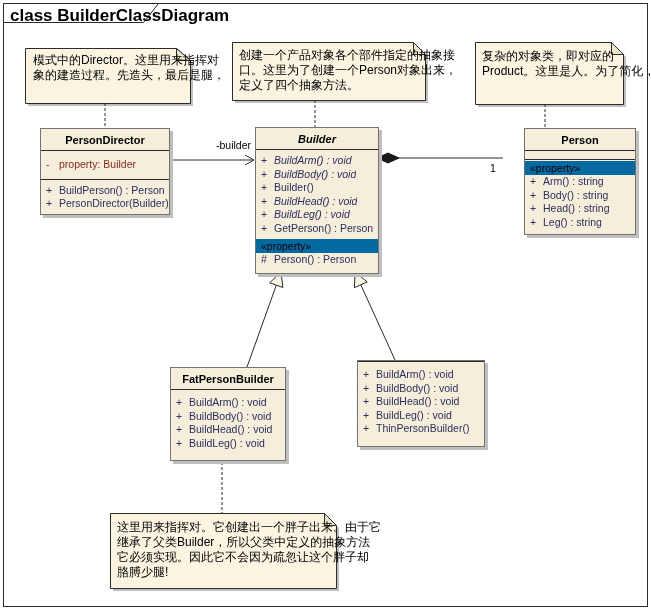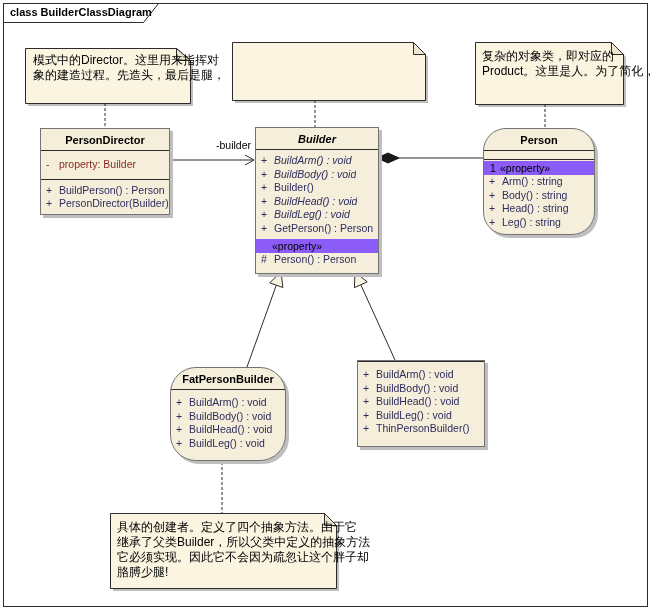--- a/index.html
+++ b/index.html
@@ -8,21 +8,21 @@
     font-family:"Liberation Sans", sans-serif; overflow:hidden;
     -webkit-font-smoothing:antialiased;
   }
   #frame-border {
     position:absolute; left:3px; top:3px; width:643px; height:602px;
     border:1px solid #2b2b2b; z-index:0;
   }
   #conn-svg { position:absolute; left:0; top:0; width:651px; height:610px; z-index:1; }
   .title-text {
     position:absolute; left:10px; top:6px; z-index:3;
-    font-weight:bold; font-size:11px; color:#000; white-space:nowrap;
+    font-weight:bold; font-size:17px; color:#000; white-space:nowrap;
   }
   
   .box {
     position:absolute; z-index:2; background:#F5EEDA;
     border:1px solid #737373; box-shadow:3px 3px 0 #bfbfbf;
   }
   .hdr {
     text-align:center; font-weight:bold; font-size:11px; color:#000;
     padding:5px 2px 4px 2px; white-space:nowrap;
   }
@@ -31,22 +31,22 @@
   .sect.methods { padding-top:4px; padding-bottom:3px; }
   .row {
     display:flex; align-items:baseline; white-space:nowrap;
     font-size:10.5px; line-height:13.5px; color:#2D2D5E;
   }
   .row .sign { flex:none; width:13px; padding-left:5px; }
   .row .mtext { overflow:hidden; }
   .row.italic .mtext { font-style:italic; }
   .row.attr { color:#8B2B22; }
   .band {
-    background:#8b5cf6; font-size:10.5px; line-height:14px;
-    color:#000; padding-left:16px; margin-top:1px; white-space:nowrap;
+    background:#0369a1; font-size:10.5px; line-height:14px;
+    color:#000; padding-left:5px; margin-top:1px; white-space:nowrap;
   }
   
   .notetext {
     position:absolute; z-index:3; font-size:12px; line-height:15px;
     color:#000; white-space:nowrap;
   }
   
   .connlabel {
     position:absolute; z-index:3; font-size:10.5px; color:#000; white-space:nowrap;
   }
@@ -118,26 +118,31 @@
       <polygon points="355,272 367.2,281.9 354.4,287.7" fill="#F8F3E3"></polygon>
     </g>
   </svg>
 
   <div class="title-text">class BuilderClassDiagram</div>
 
   <div class="notetext" style="left:33px; top:53px;">
     <div>模式中的Director。这里用来指挥对</div>
     <div>象的建造过程。先造头，最后是腿，</div>
   </div>
+  <div class="notetext" style="left:239px; top:48px;">
+    <div>创建一个产品对象各个部件指定的抽象接</div>
+    <div>口。这里为了创建一个Person对象出来，</div>
+    <div>定义了四个抽象方法。</div>
+  </div>
   <div class="notetext" style="left:482px; top:49px;">
     <div>复杂的对象类，即对应的</div>
     <div>Product。这里是人。为了简化，</div>
   </div>
   <div class="notetext" style="left:117px; top:520px;">
-    <div>具体的创建者。定义了四个抽象方法。由于它</div>
+    <div>这里用来指挥对。它创建出一个胖子出来。由于它</div>
     <div>继承了父类Builder，所以父类中定义的抽象方法</div>
     <div>它必须实现。因此它不会因为疏忽让这个胖子却</div>
     <div>胳膊少腿!</div>
   </div>
 
   <div class="connlabel" style="left:196px; top:139px; width:55px; text-align:right;">-builder</div>
   <div class="connlabel" style="left:490px; top:162px;">1</div>
 
   <div class="box" style="left:40px; top:128px; width:128px;">
     <div class="hdr">PersonDirector</div>
@@ -189,21 +194,21 @@
     </div>
     <div class="band">«property»</div>
     <div style="padding-bottom:6px;">
       <div class="row">
         <span class="sign">#</span>
         <span class="mtext">Person() : Person</span>
       </div>
     </div>
   </div>
 
-  <div class="box" style="left:483px; top:128px; width:110px;border-radius:23px;">
+  <div class="box" style="left:524px; top:128px; width:110px;">
     <div class="hdr">Person</div>
     <div class="sect" style="height:8px;"></div>
     <div class="sect" style="padding-bottom:5px;">
       <div class="band">«property»</div>
       <div class="row">
         <span class="sign">+</span>
         <span class="mtext">Arm() : string</span>
       </div>
       <div class="row">
         <span class="sign">+</span>
@@ -213,21 +218,21 @@
         <span class="sign">+</span>
         <span class="mtext">Head() : string</span>
       </div>
       <div class="row">
         <span class="sign">+</span>
         <span class="mtext">Leg() : string</span>
       </div>
     </div>
   </div>
 
-  <div class="box" style="left:170px; top:367px; width:114px;border-radius:26px;">
+  <div class="box" style="left:170px; top:367px; width:114px;">
     <div class="hdr">FatPersonBuilder</div>
     <div class="sect methods" style="padding-top:6px; padding-bottom:10px;">
       <div class="row">
         <span class="sign">+</span>
         <span class="mtext">BuildArm() : void</span>
       </div>
       <div class="row">
         <span class="sign">+</span>
         <span class="mtext">BuildBody() : void</span>
       </div>

